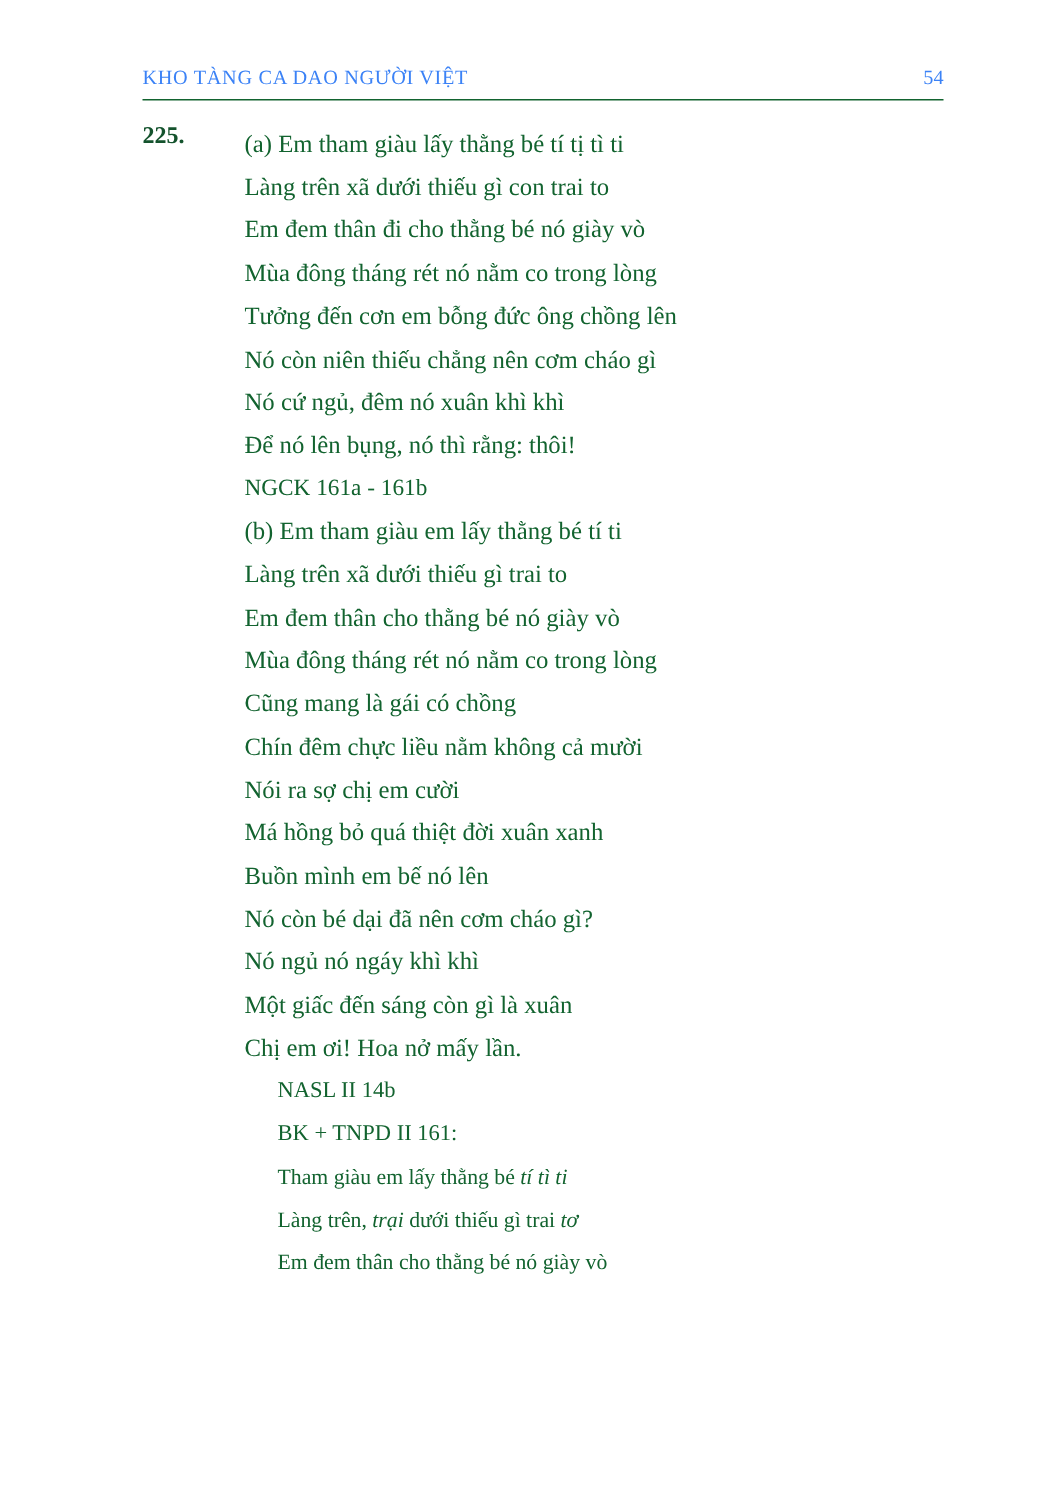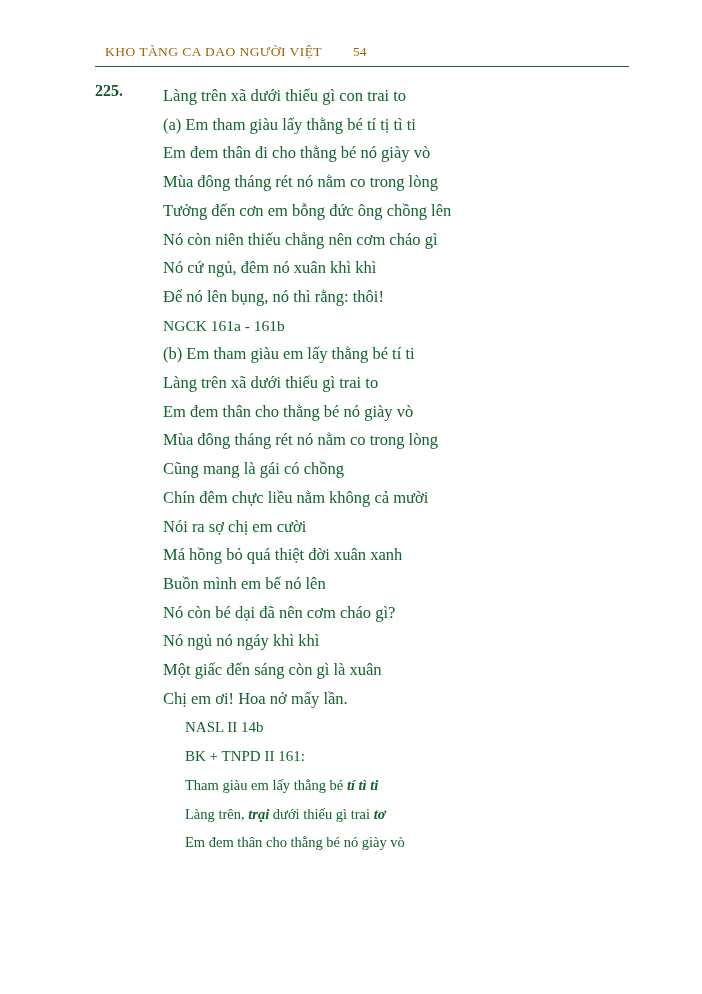--- a/index.html
+++ b/index.html
@@ -15,27 +15,27 @@
   }
   .page {
     position: relative;
     width: 702px;
     height: 994px;
     box-sizing: border-box;
   }
   
   .header {
     position: absolute;
-    left: 105px;
+    left: 95px;
     top: 44px;
     width: 534px;
     display: flex;
     align-items: baseline;
-    justify-content: flex-start;
-    color: #a16207;
+    justify-content: space-between;
+    color: #3b82f6;
   }
   .header-title {
     font-family: "Liberation Serif", serif;
     font-size: 13.5px;
     letter-spacing: 0.45px;
     font-variant: small-caps;
     text-transform: uppercase;
   }
   .header-page {
     font-size: 13.5px;
@@ -83,41 +83,40 @@
   .line.indented {
     margin-left: 22px;
     font-size: 15px;
     line-height: 28.7px;
   }
   .line.indented.quote {
     font-size: 14.5px;
   }
   .ital {
     font-style: italic;
-    font-weight: bold;
   }
 </style>
 </head>
 <body>
 
 <div class="page">
 
   <div class="header">
     <div class="header-title">Kho tàng ca dao người Việt</div>
     <div class="header-page">54</div>
   </div>
   <div class="header-rule"></div>
 
   <div class="content">
     <div class="entry">
       <div class="entry-number">225.</div>
       <div class="lines">
 
+        <div class="line">(a) Em tham giàu lấy thằng bé tí tị tì ti</div>
         <div class="line">Làng trên xã dưới thiếu gì con trai to</div>
-        <div class="line">(a) Em tham giàu lấy thằng bé tí tị tì ti</div>
         <div class="line">Em đem thân đi cho thằng bé nó giày vò</div>
         <div class="line">Mùa đông tháng rét nó nằm co trong lòng</div>
         <div class="line">Tưởng đến cơn em bỗng đức ông chồng lên</div>
         <div class="line">Nó còn niên thiếu chẳng nên cơm cháo gì</div>
         <div class="line">Nó cứ ngủ, đêm nó xuân khì khì</div>
         <div class="line">Để nó lên bụng, nó thì rằng: thôi!</div>
         <div class="line source">NGCK 161a - 161b</div>
         <div class="line">(b) Em tham giàu em lấy thằng bé tí ti</div>
         <div class="line">Làng trên xã dưới thiếu gì trai to</div>
         <div class="line">Em đem thân cho thằng bé nó giày vò</div>

